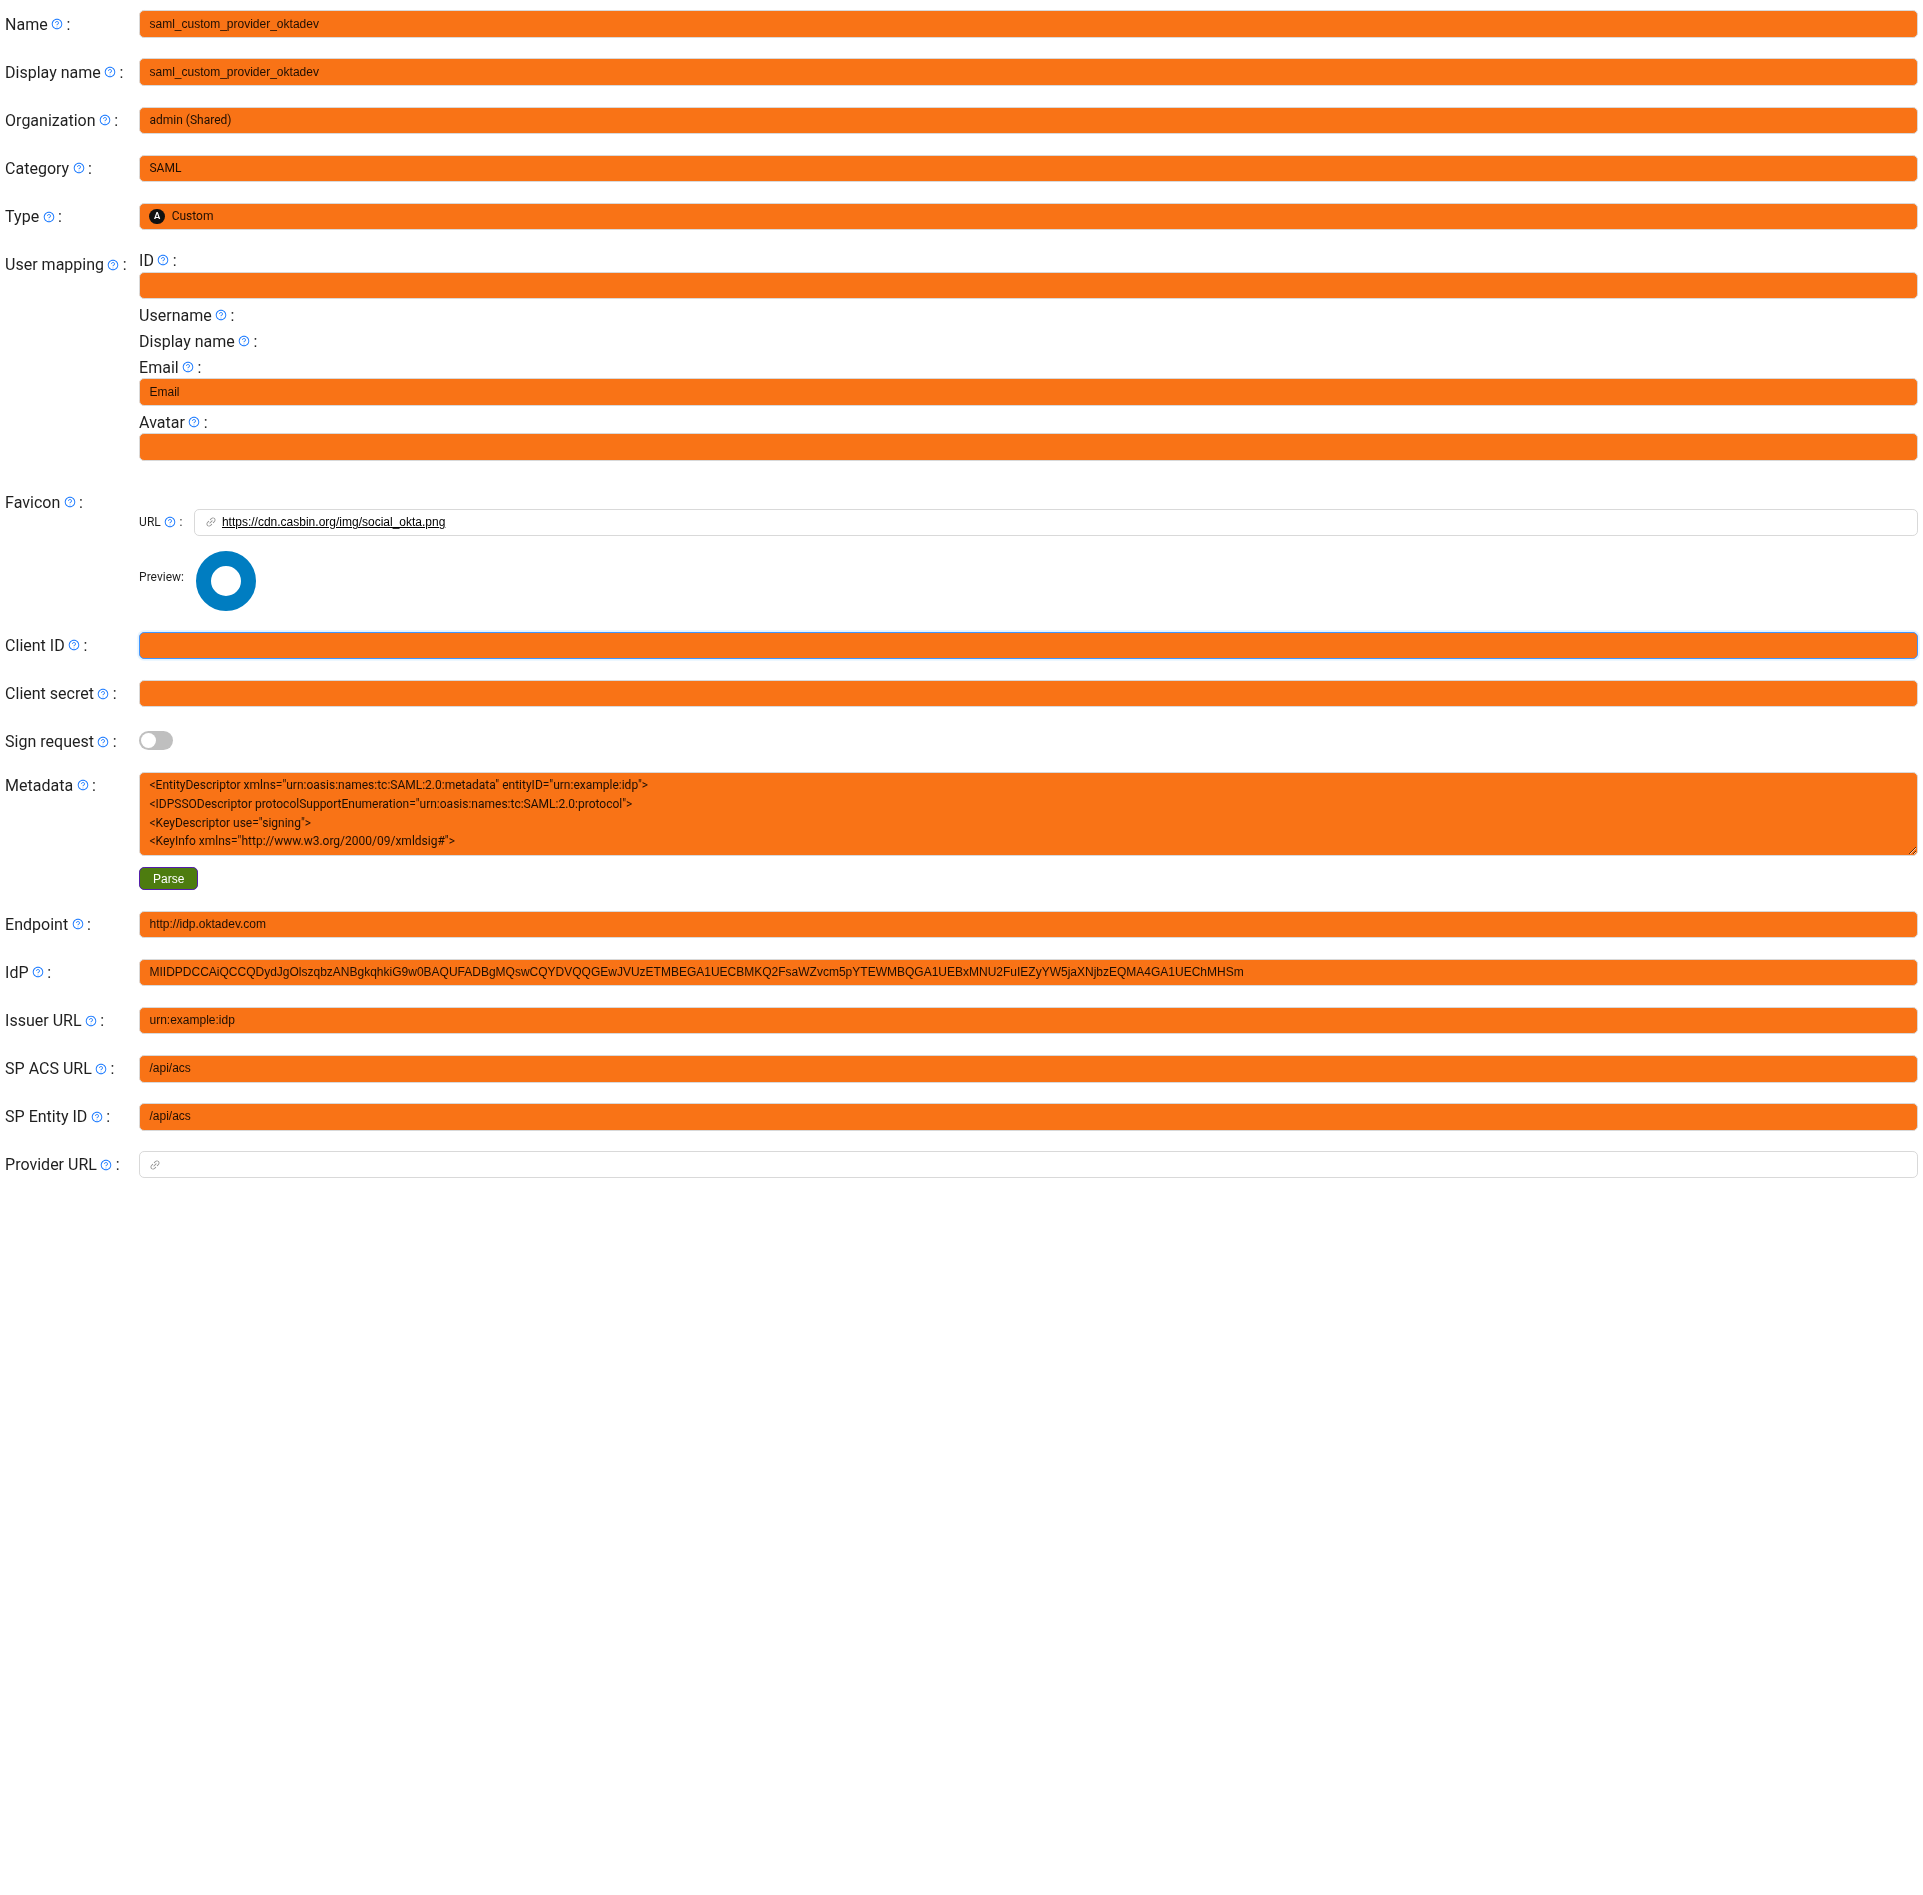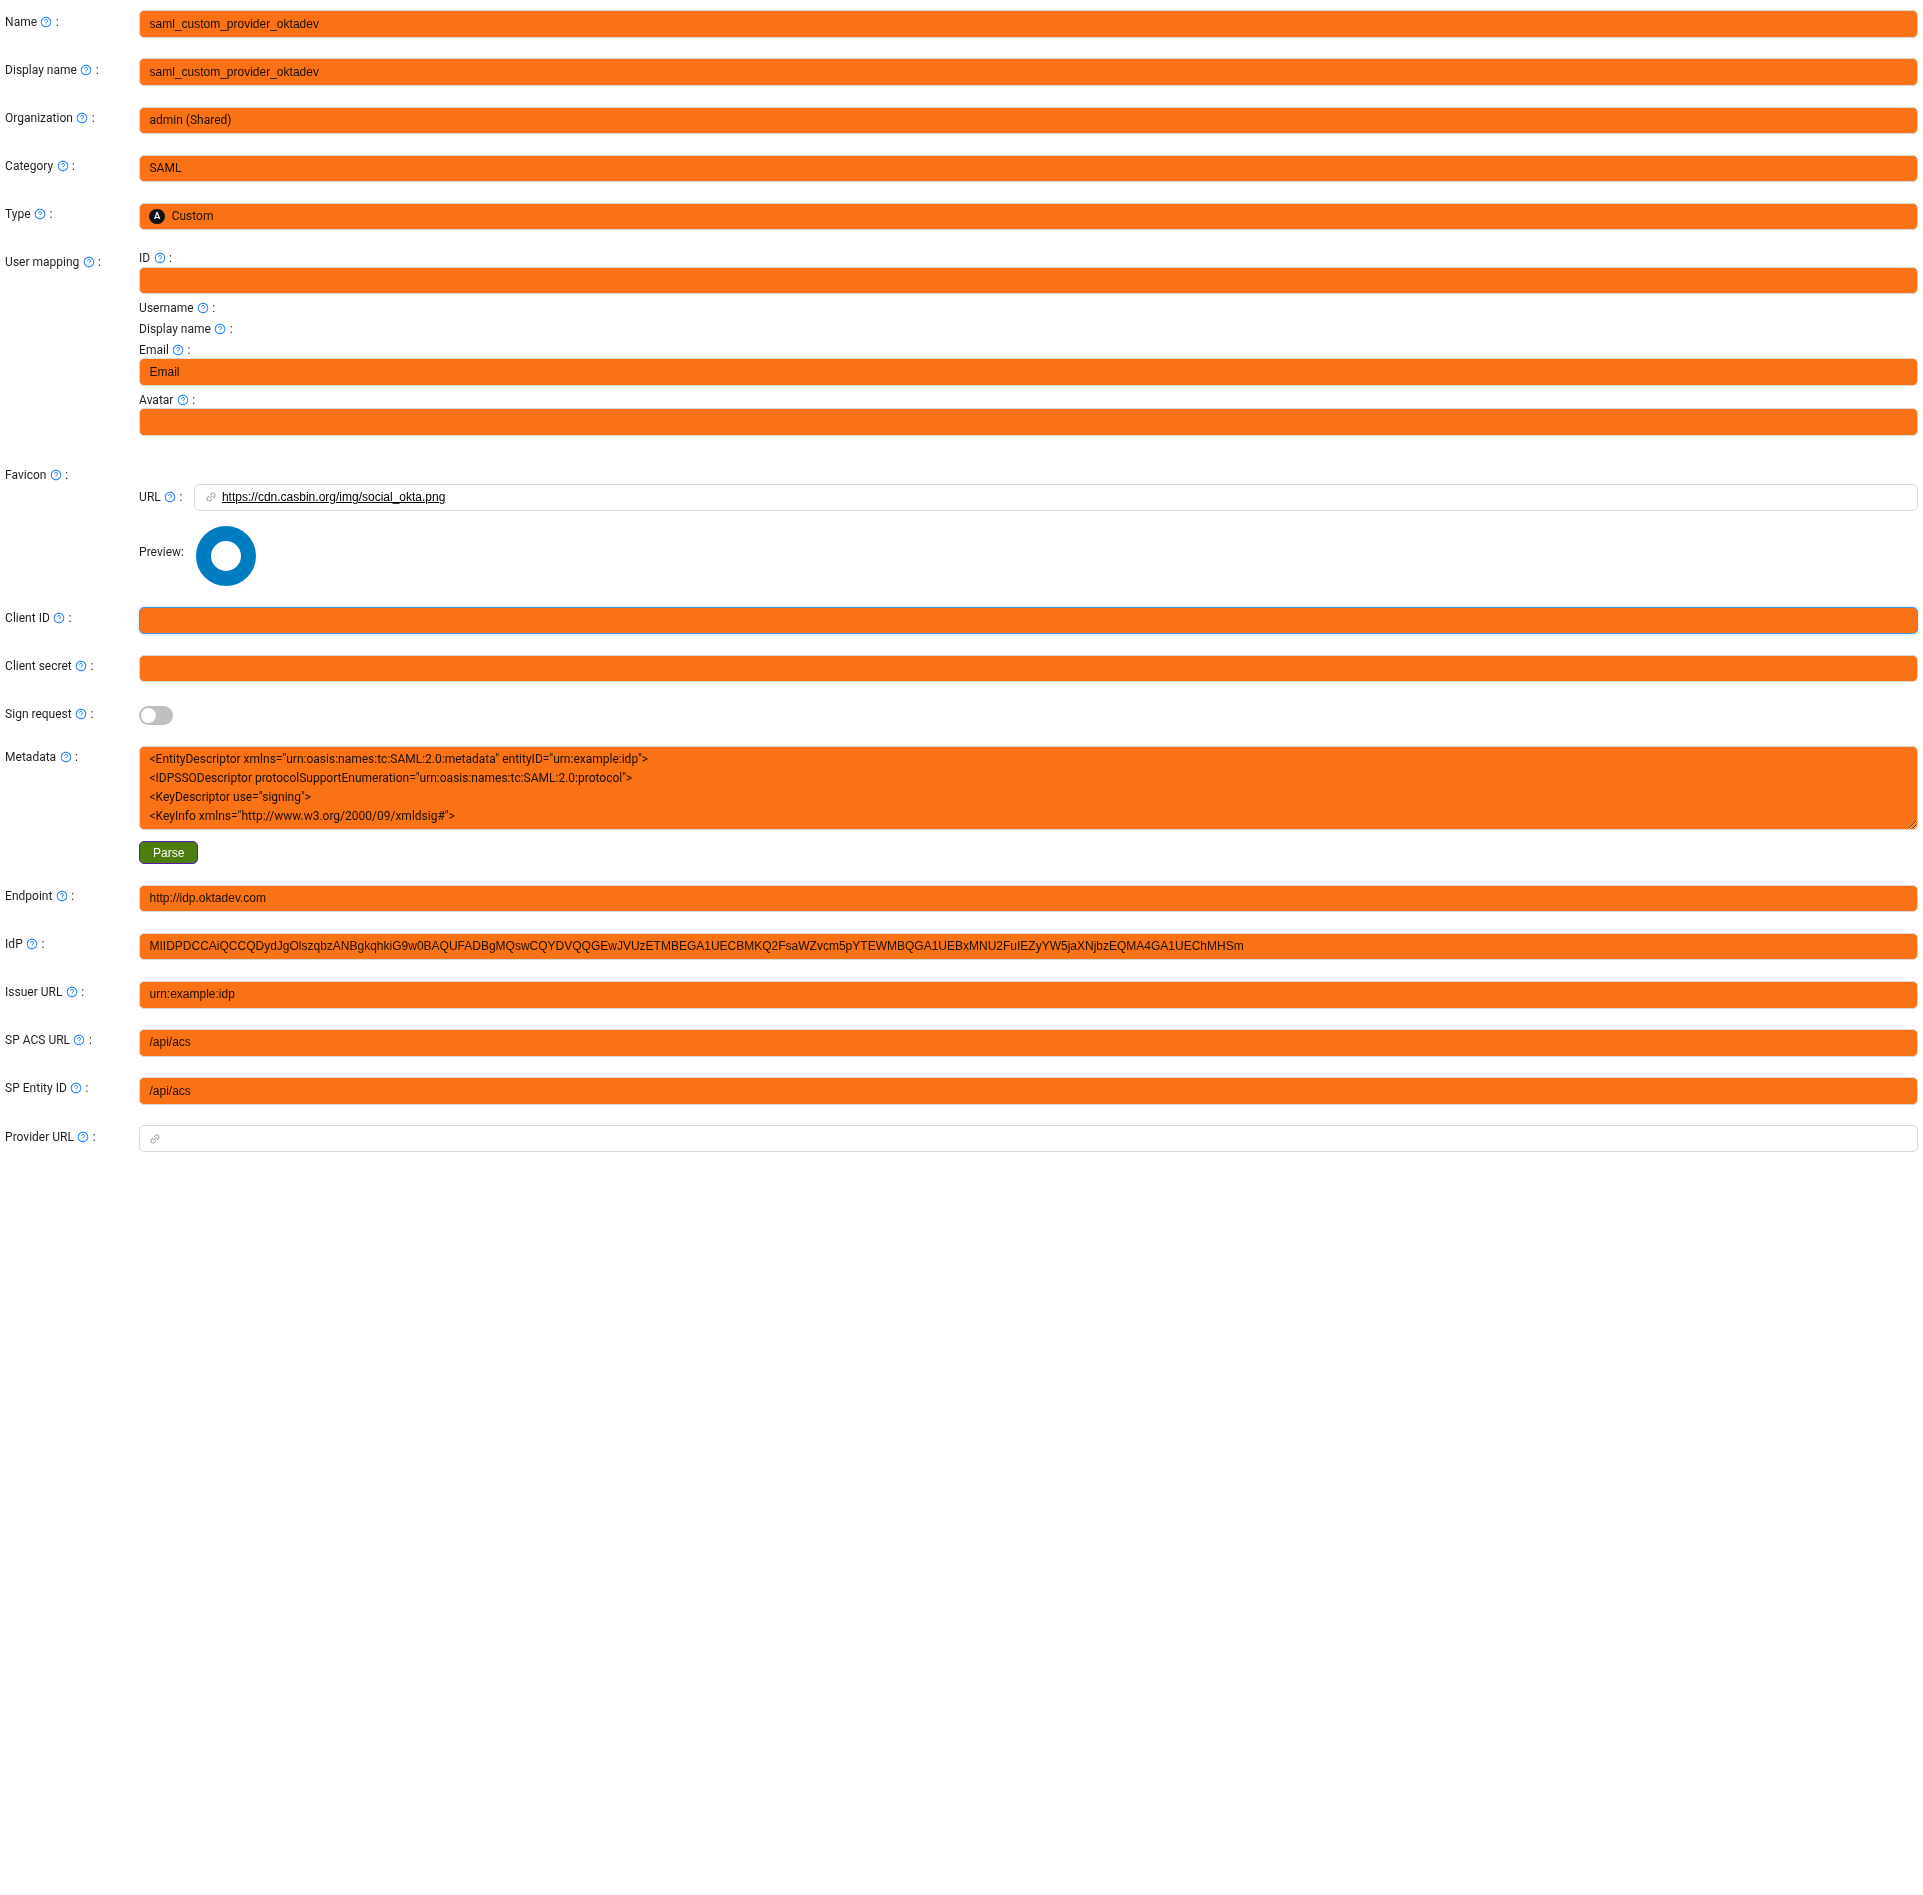--- a/index.html
+++ b/index.html
@@ -12,21 +12,21 @@
   }
   .form-row {
     display: flex;
     align-items: flex-start;
     margin-bottom: 20.5px;
   }
   .form-label {
     width: 134px;
     flex-shrink: 0;
     padding-top: 4.3px;
-    font-size: 12px;
+    font-size: 16px;
     color: rgba(0,0,0,0.88);
     display: flex;
     align-items: center;
     gap: 3.4px;
   }
   .form-content {
     flex: 1;
     min-width: 0;
   }
   .help-icon {
@@ -62,21 +62,21 @@
     cursor: pointer;
   }
   textarea.textarea {
     resize: vertical;
     min-height: 67px;
     font-family: inherit;
     white-space: pre;
     overflow-x: auto;
   }
   .sub-label {
-    font-size: 12px;
+    font-size: 16px;
     color: rgba(0,0,0,0.88);
     margin-bottom: 1.7px;
     display: flex;
     align-items: center;
     gap: 3.4px;
   }
   .mapping-group { margin-bottom: 6.8px; }
   .favicon-inner {
     display: flex;
     flex-direction: column;

